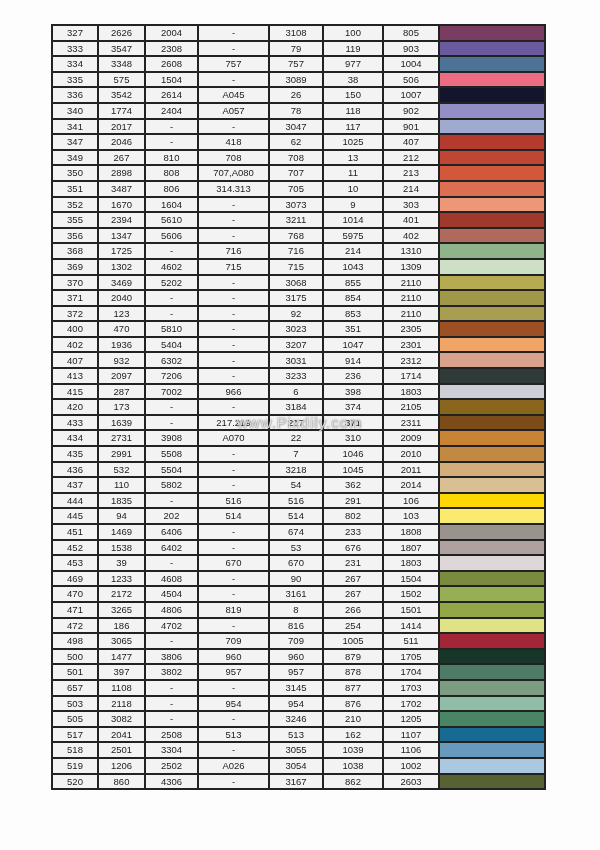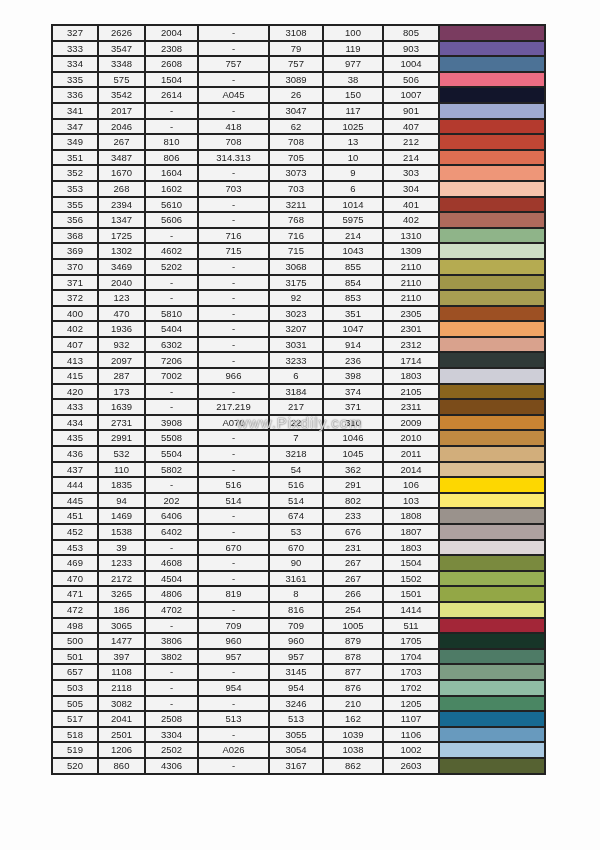--- a/index.html
+++ b/index.html
@@ -107,20 +107,30 @@
           <td>336</td>
           <td>3542</td>
           <td>2614</td>
           <td>A045</td>
           <td>26</td>
           <td>150</td>
           <td>1007</td>
           <td class="swatch" style="background: rgb(18, 21, 43);"></td>
         </tr>
         <tr>
+          <td>340</td>
+          <td>1774</td>
+          <td>2404</td>
+          <td>A057</td>
+          <td>78</td>
+          <td>118</td>
+          <td>902</td>
+          <td class="swatch" style="background: rgb(147, 143, 198);"></td>
+        </tr>
+        <tr>
           <td>341</td>
           <td>2017</td>
           <td>-</td>
           <td>-</td>
           <td>3047</td>
           <td>117</td>
           <td>901</td>
           <td class="swatch" style="background: rgb(159, 170, 208);"></td>
         </tr>
         <tr>
@@ -137,50 +147,50 @@
           <td>349</td>
           <td>267</td>
           <td>810</td>
           <td>708</td>
           <td>708</td>
           <td>13</td>
           <td>212</td>
           <td class="swatch" style="background: rgb(191, 70, 52);"></td>
         </tr>
         <tr>
+          <td>350</td>
+          <td>2898</td>
+          <td>808</td>
+          <td>707,A080</td>
+          <td>707</td>
+          <td>11</td>
+          <td>213</td>
+          <td class="swatch" style="background: rgb(210, 87, 59);"></td>
+        </tr>
+        <tr>
           <td>351</td>
           <td>3487</td>
           <td>806</td>
           <td>314.313</td>
           <td>705</td>
           <td>10</td>
           <td>214</td>
           <td class="swatch" style="background: rgb(222, 110, 82);"></td>
         </tr>
         <tr>
           <td>352</td>
           <td>1670</td>
           <td>1604</td>
           <td>-</td>
           <td>3073</td>
           <td>9</td>
           <td>303</td>
           <td class="swatch" style="background: rgb(238, 150, 120);"></td>
         </tr>
         <tr>
-          <td>353</td>
-          <td>268</td>
-          <td>1602</td>
-          <td>703</td>
-          <td>703</td>
-          <td>6</td>
-          <td>304</td>
-          <td class="swatch" style="background: rgb(247, 196, 172);"></td>
-        </tr>
-        <tr>
           <td>355</td>
           <td>2394</td>
           <td>5610</td>
           <td>-</td>
           <td>3211</td>
           <td>1014</td>
           <td>401</td>
           <td class="swatch" style="background: rgb(159, 57, 44);"></td>
         </tr>
         <tr>

